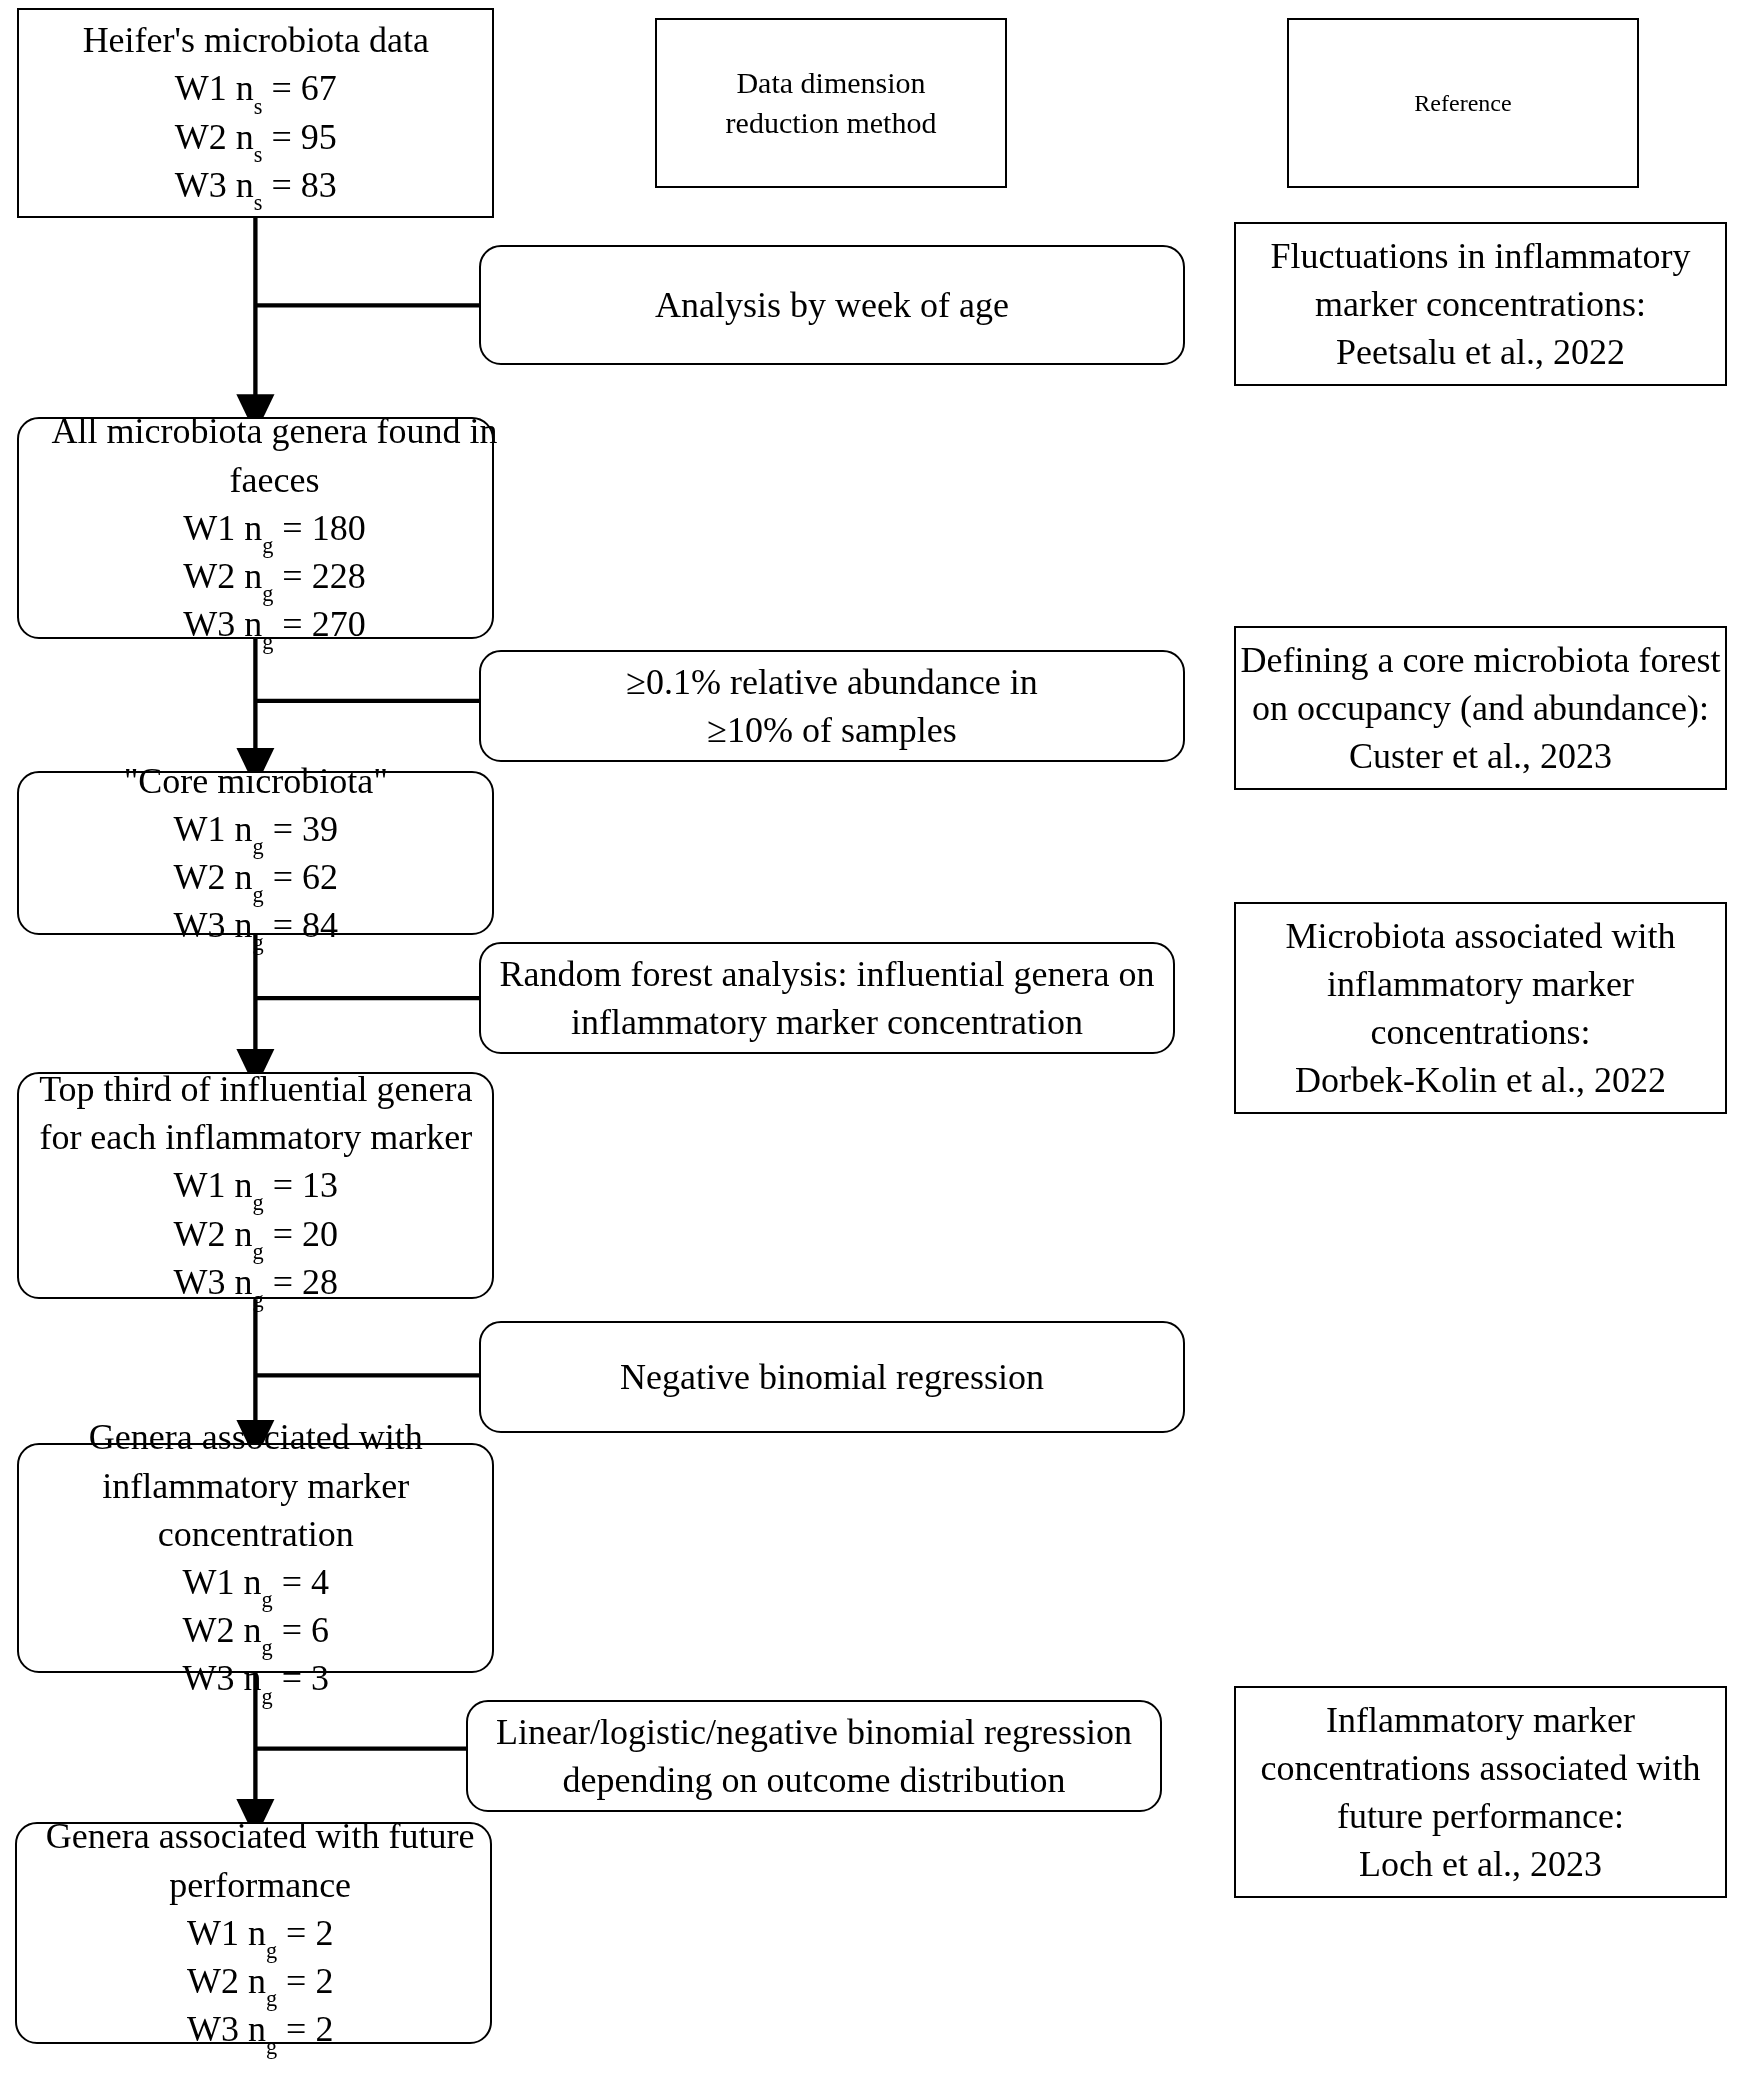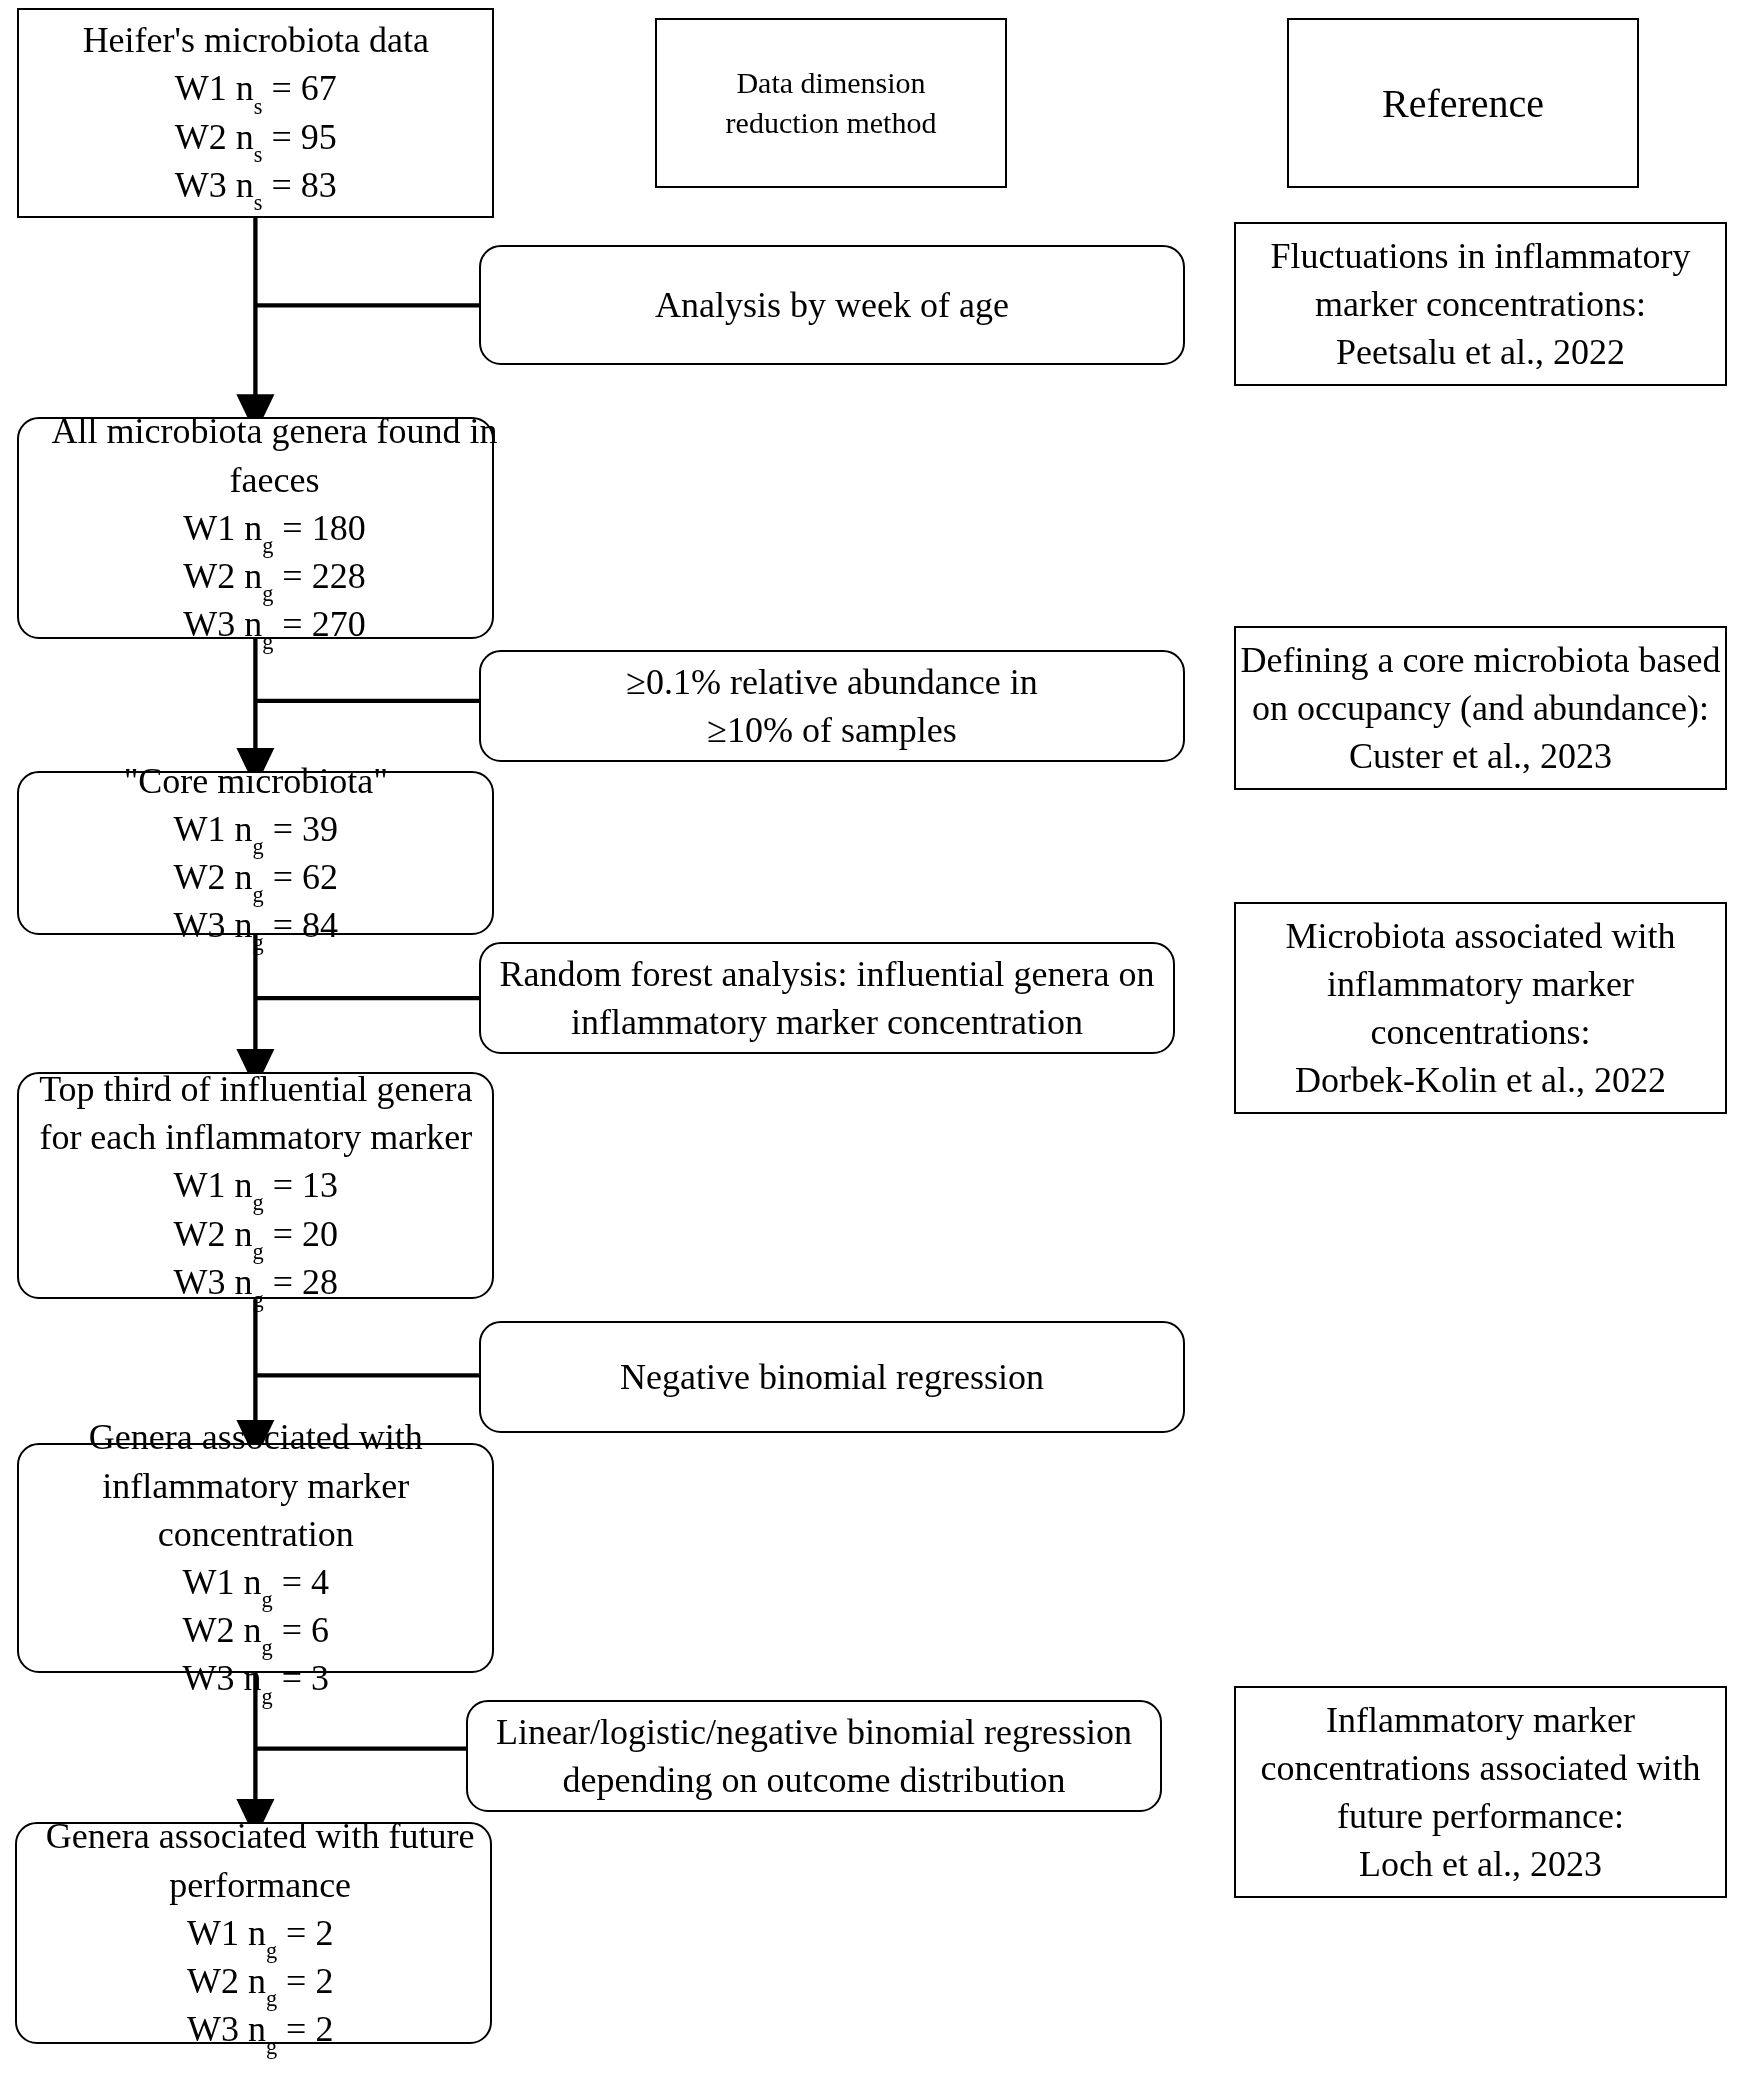--- a/index.html
+++ b/index.html
@@ -77,21 +77,21 @@
       <line x1="530" y1="3472" x2="530" y2="3772" marker-end="url(#arrowhead)"></line>
       <line x1="530" y1="3630" x2="995" y2="3630"></line>
     </g>
   </svg>
 
   <div class="node" style="left:655px; top:18.3px; width:352px; height:170px; font-size:30px;">
     <span class="ln">Data dimension</span>
     <span class="ln">reduction method</span>
   </div>
 
-  <div class="node" style="left:1287px; top:18.3px; width:352px; height:170px; font-size:40px;">
+  <div class="node" style="left:1287px; top:18.3px; width:352px; height:170px; font-size:24px;">
     <span class="ln">Reference</span>
   </div>
 
   <div class="node" style="left:17.3px; top:7.7px; width:477px; height:210px;">
     <span class="ln">Heifer's microbiota data</span>
     <span class="ln"><span>W1</span>&nbsp;<span>n</span><span class="sub">s</span>&nbsp;<span>=</span>&nbsp;<span>67</span></span>
     <span class="ln"><span>W2</span>&nbsp;<span>n</span><span class="sub">s</span>&nbsp;<span>=</span>&nbsp;<span>95</span></span>
     <span class="ln"><span>W3</span>&nbsp;<span>n</span><span class="sub">s</span>&nbsp;<span>=</span>&nbsp;<span>83</span></span>
   </div>
 
@@ -158,21 +158,21 @@
     <span class="ln">depending on outcome distribution</span>
   </div>
 
   <div class="node" style="left:1234px; top:222px; width:493px; height:164px;">
     <span class="ln">Fluctuations in inflammatory</span>
     <span class="ln">marker concentrations:</span>
     <span class="ln">Peetsalu et al., 2022</span>
   </div>
 
   <div class="node" style="left:1234px; top:626px; width:493px; height:164px;">
-    <span class="ln">Defining a core microbiota based</span>
+    <span class="ln">Defining a core microbiota forest</span>
     <span class="ln">on occupancy (and abundance):</span>
     <span class="ln">Custer et al., 2023</span>
   </div>
 
   <div class="node" style="left:1234px; top:902px; width:493px; height:212px;justify-content:center;">
     <span class="ln">Microbiota associated with</span>
     <span class="ln">inflammatory marker</span>
     <span class="ln">concentrations:</span>
     <span class="ln">Dorbek-Kolin et al., 2022</span>
   </div>

